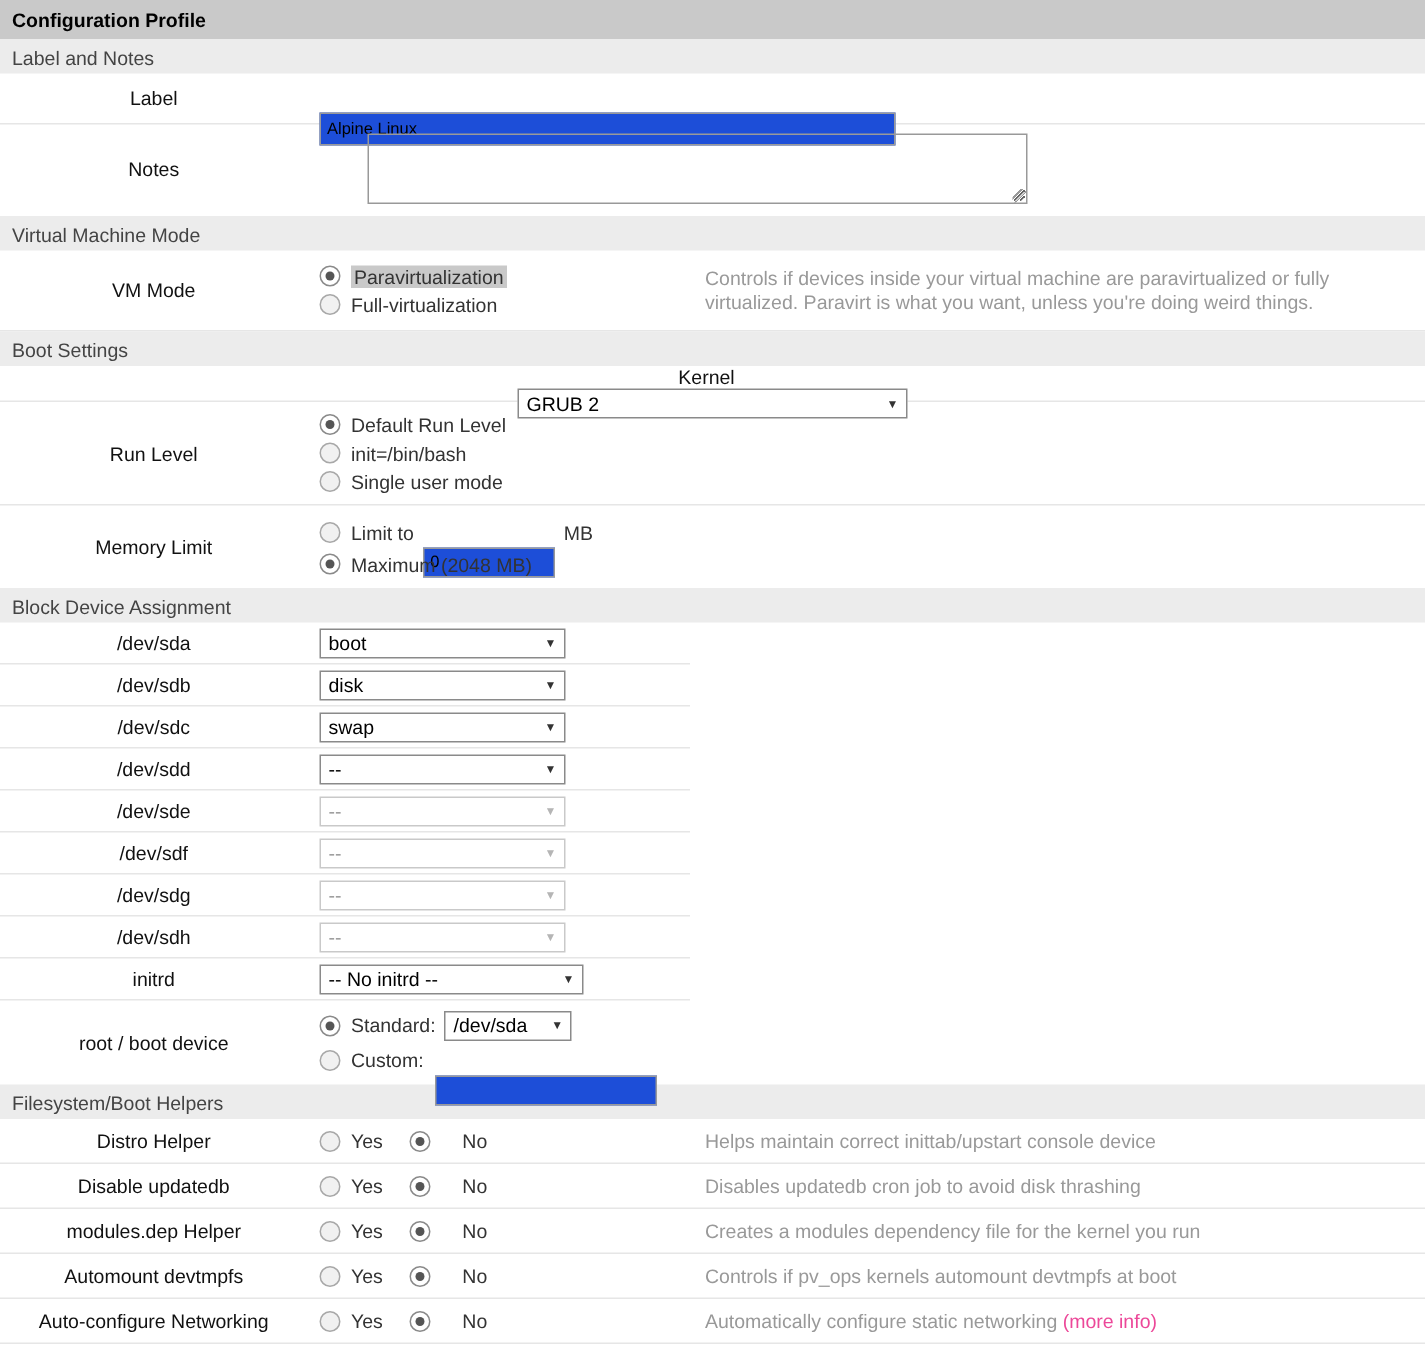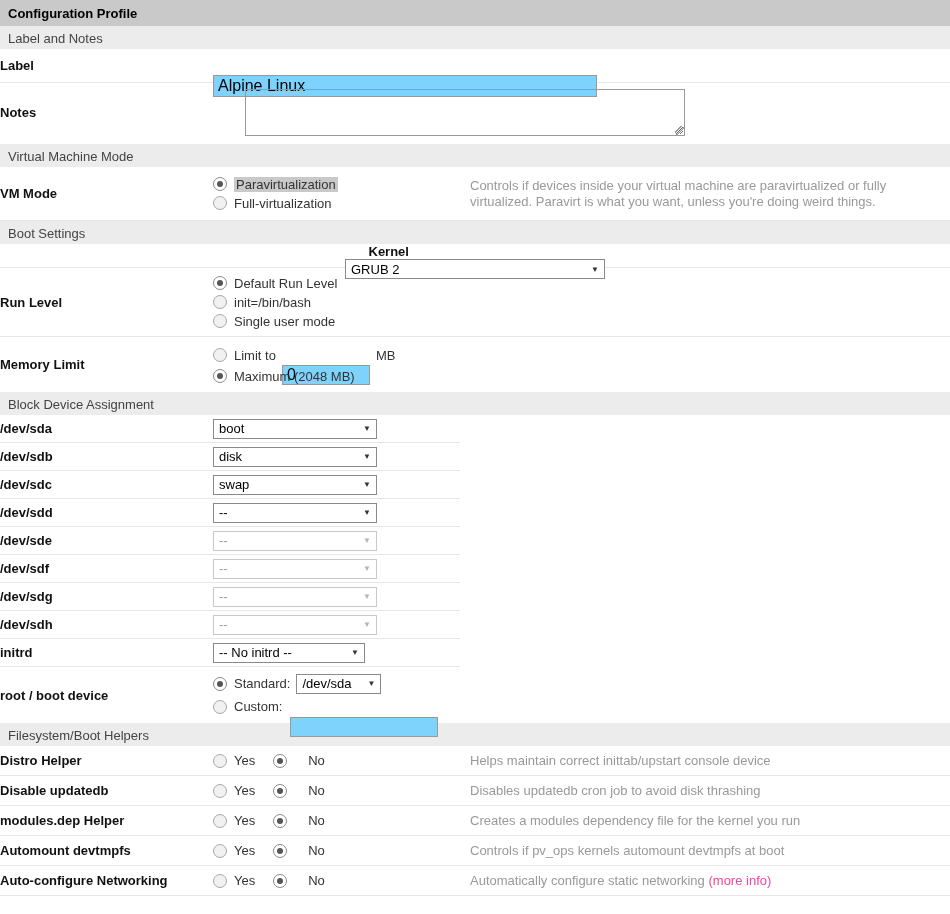--- a/index.html
+++ b/index.html
@@ -14,61 +14,61 @@
   }
   .section-bar {
     background:#ececec; color:#444;
     padding:5px 8px; height:23px;
   }
   .row { display:flex; align-items:center; border-bottom:1px solid #e6e6e6; }
   .row.noborder { border-bottom:none; }
   .row.short { width:460px; }
   .row.top { align-items:flex-start; }
   .cell-label {
-    width:213px; flex-shrink:0; text-align:left; padding-right:8px;
-    font-weight:bold; color:#111;
+    width:213px; flex-shrink:0; text-align:center; padding-right:8px;
+    font-weight:normal; color:#111;
   }
   .cell-field { width:257px; flex-shrink:0; }
   .cell-field.wide { width:auto; }
   .cell-help { color:#999; padding-right:10px; line-height:16px; }
   .link { color:#ec4899; cursor:pointer; }
 
   
   .row-label  { height:34px; }
   .row-notes  { height:61px; padding-top:6px;gap:32px; }
   .row-vm     { height:54px; }
   .row-kernel { height:24px;flex-direction:column; }
   .row-runlevel { height:69px; }
   .row-memory { height:55px; }
   .row-block  { height:28px; }
   .row-rootboot { height:56px; }
   .row-helper { height:30px; }
 
   input.text {
-    height:22px; border:1px solid #999; background:#7dd3fc; padding:1px 4px;
-    font-family:"Liberation Sans", sans-serif; font-size:16px; color:#000;margin-top:40px;
+    height:22px; border:1px solid #999; background:#1d4ed8; padding:1px 4px;
+    font-family:"Liberation Sans", sans-serif; font-size:11px; color:#000;margin-top:40px;
   }
   input.text.small { height:20px; }
   textarea.notes {
     width:440px; height:47px; border:1px solid #999; resize:both;
     font-family:"Liberation Sans", sans-serif; font-size:13px; padding:2px 4px;
     background:
       linear-gradient(135deg, transparent 0 4px, #999 4px 5px, transparent 5px 7px, #999 7px 8px, transparent 8px)
       no-repeat bottom right / 9px 9px;
   }
   
   .fselect {
     display:inline-flex; align-items:center; justify-content:space-between;
     height:20px; border:1px solid #8a8a8a; background:#fff; padding:0 5px;
     color:#000; cursor:default; vertical-align:middle;
   }
   .fselect .arrow { font-size:8px; color:#333; margin-left:6px; }
   .fselect.disabled { border-color:#c9c9c9; color:#9a9a9a; }
   .fselect.disabled .arrow { color:#b5b5b5; }
-  .w260 { width:260px; } .w164 { width:164px; } .w176 { width:152px;justify-content:space-between; }
+  .w260 { width:260px; } .w164 { width:164px; } .w176 { width:176px;justify-content:space-between; }
   .w85 { width:85px; } .w148 { width:148px; }
 
   
   .radio {
     appearance:none; -webkit-appearance:none; -moz-appearance:none;
     width:14px; height:14px; margin:0 7px 0 0; border-radius:50%;
     border:1px solid #a8a8a8; background:#f1f1f1; position:relative;
     vertical-align:middle; flex-shrink:0; cursor:pointer;
   }
   .radio:checked { background:#fff; border-color:#8a8a8a; }

